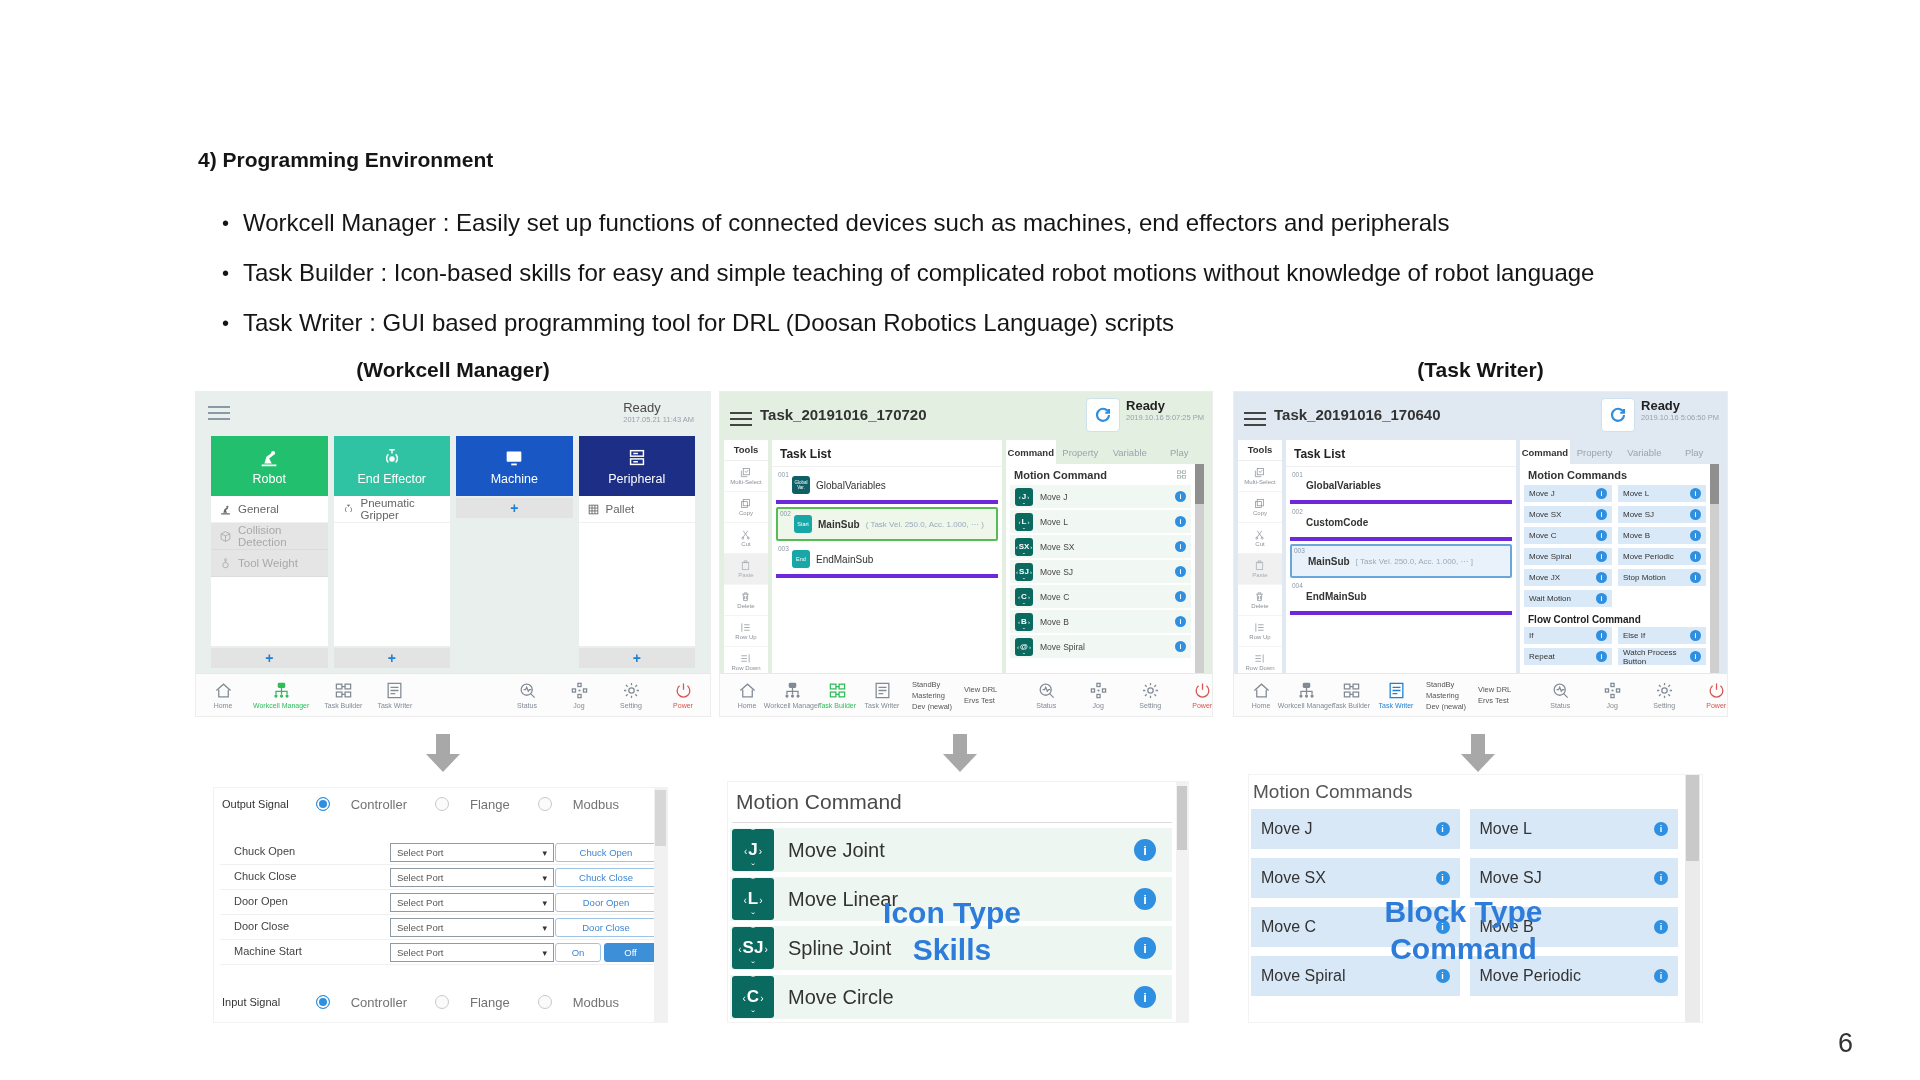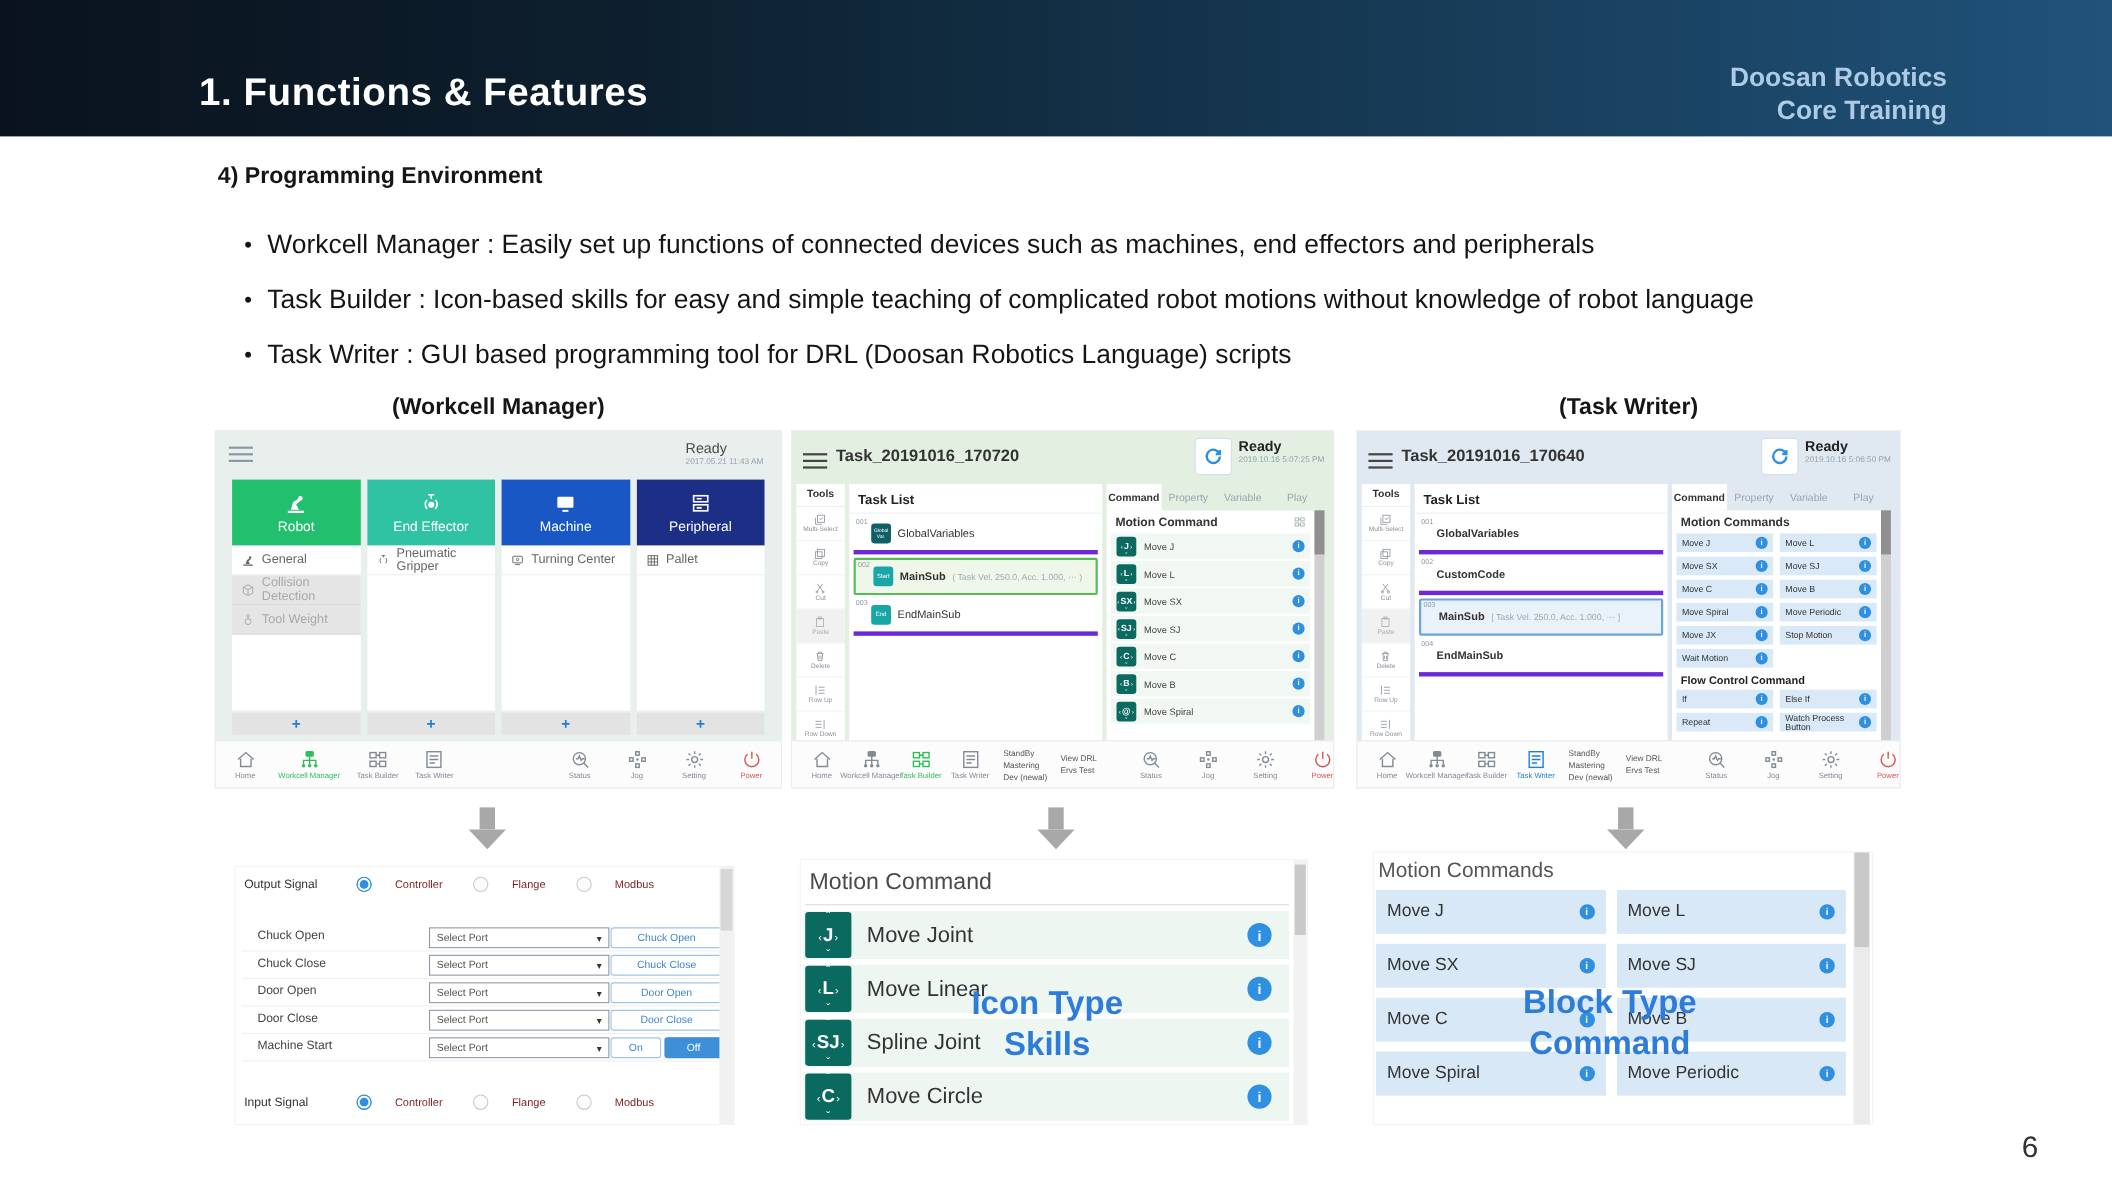--- a/index.html
+++ b/index.html
@@ -128,21 +128,21 @@
   .down-arrow .head{width:0;height:0;border-left:17px solid transparent;border-right:17px solid transparent;
                     border-top:18px solid #a8a8a8;}
 
   
   .panel{position:absolute;background:#fff;box-shadow:0 0 0 1px rgba(0,0,0,.05);}
   #panel-workcell{left:214px;top:788px;width:453px;height:234px;font-size:12px;color:#444;}
   .v-scroll{position:absolute;right:0;top:0;bottom:0;width:13px;background:#f1f1f1;}
   .v-scroll .thumb{position:absolute;top:2px;left:1px;right:1px;height:56px;background:#d7d7d7;}
   .sig-row{position:absolute;left:8px;display:flex;align-items:center;height:20px;}
   .sig-label{width:102px;font-size:11px;color:#333;}
-  .radio{display:inline-flex;align-items:center;gap:21px;font-size:10px;color:#7f1d1d;margin-right:28px;}
+  .radio{display:inline-flex;align-items:center;gap:21px;font-size:13px;color:#737373;margin-right:28px;}
   .rdot{width:12px;height:12px;border-radius:50%;background:#fbfbfb;border:1px solid #c9c9c9;flex:none;}
   .rdot.on{background:#2e8fe0;border:1px solid #2e8fe0;box-shadow:inset 0 0 0 2px #fff;}
   .wc-headbar{position:absolute;left:6px;top:32px;width:434px;height:20px;background:#ececec;font-size:11px;color:#555;}
   .wc-headbar span{position:absolute;top:3px;}
   .wc-rows{position:absolute;left:6px;top:52px;width:434px;}
   .wc-row{position:relative;height:24px;border-bottom:1px solid #f0f0f0;}
   .wc-name{position:absolute;left:14px;top:5px;font-size:11px;color:#444;}
   .wc-select{position:absolute;left:170px;top:3px;width:150px;height:17px;border:1px solid #8f9aa5;background:#fff;
              font-size:9.5px;color:#555;display:flex;align-items:center;padding:0 6px;}
   .wc-select::after{content:"▾";margin-left:auto;color:#333;font-size:9px;}
@@ -173,27 +173,20 @@
   .h-scroll3{position:absolute;right:2px;top:0;bottom:0;width:15px;background:#ebebeb;}
   .h-scroll3 .thumb{position:absolute;top:0;left:1px;right:1px;height:86px;background:#c9c9c9;}
 
   .page-num{position:absolute;left:1838px;top:1028px;font-size:27px;color:#333;}
 </style>
 </head>
 <body>
 
 <div class="slide">
 
-  <div class="top-bar">
-    <div class="top-title">1. Functions &amp; Features</div>
-    <div class="brand">
-      <div>Doosan Robotics</div>
-      <div>Core Training</div>
-    </div>
-  </div>
 
   <div class="section-title">4) Programming Environment</div>
   <div class="bullets">
     <div class="bullet-line">
         <span class="bullet-dot">•</span>
         <span>Workcell Manager : Easily set up functions of connected devices such as machines, end effectors and peripherals</span>
       </div>
     <div class="bullet-line">
         <span class="bullet-dot">•</span>
         <span>Task Builder : Icon-based skills for easy and simple teaching of complicated robot motions without knowledge of robot language</span>
@@ -287,32 +280,20 @@
       </div>
       <div class="wm-col">
         <div class="wm-card c-machine">
           <span style="display: inline-flex; width: 22px; height: 22px;">
               <svg viewBox="0 0 24 24" width="100%" height="100%" fill="#fff">
                 <rect x="4" y="5" width="16" height="11" rx="1"></rect>
                 <rect x="9" y="18" width="6" height="2"></rect>
               </svg>
             </span>
           <span class="wm-card-title">Machine</span>
-        </div>
-        <div class="wm-list">
-          <div class="wm-item">
-              <span style="display: inline-flex; width: 13px; height: 13px;">
-                <svg viewBox="0 0 24 24" width="100%" height="100%" fill="none" stroke="currentColor" stroke-width="1.6">
-                  <rect x="4" y="5" width="16" height="11" rx="1"></rect>
-                  <circle cx="12" cy="10.5" r="2"></circle>
-                  <path d="M8 19h8"></path>
-                </svg>
-              </span>
-              <span>Turning Center</span>
-            </div>
         </div>
         <div class="wm-add">+</div>
       </div>
       <div class="wm-col">
         <div class="wm-card c-peri">
           <span style="display: inline-flex; width: 22px; height: 22px;">
               <svg viewBox="0 0 24 24" width="100%" height="100%" fill="none" stroke="currentColor" stroke-width="1.6" style="color:#fff">
                 <rect x="5" y="4" width="14" height="6"></rect>
                 <rect x="5" y="13" width="14" height="6"></rect>
                 <path d="M8 7h5M8 16h5"></path>

